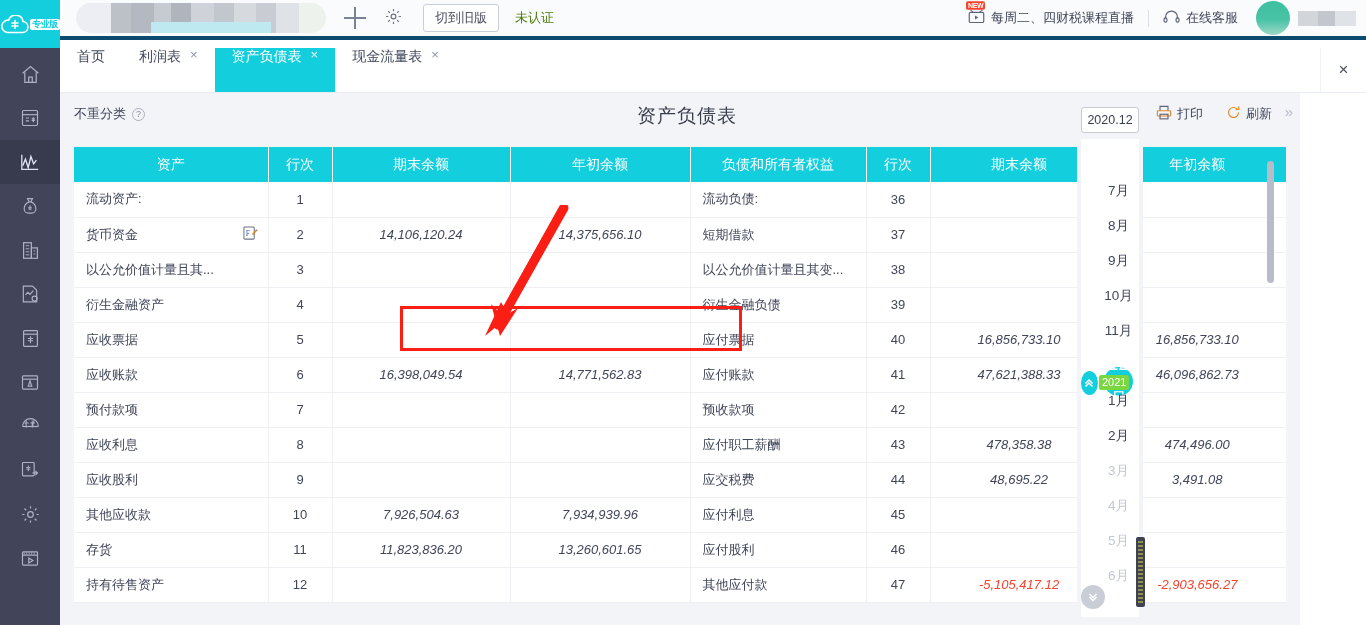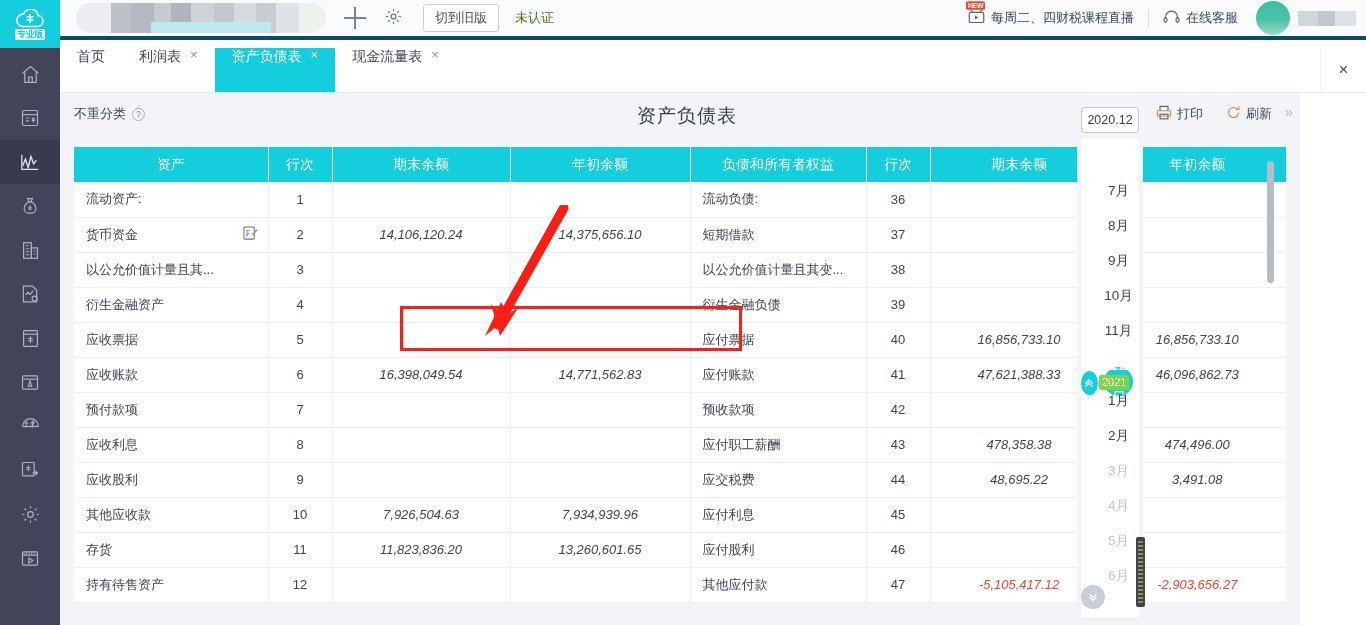--- a/index.html
+++ b/index.html
@@ -11,21 +11,21 @@
   }
   #app { position: relative; width: 1366px; height: 625px; }
 
   
   .rail {
     position: absolute; left: 0; top: 0; width: 60px; height: 625px;
     background: #424459;
   }
   .logo {
     width: 60px; height: 48px; background: #13cfdd;
-    display: flex; flex-direction: column; align-items: center; justify-content: center;
+    display: flex; flex-direction: row; align-items: center; justify-content: center;
     color: #fff;
   }
   .logo .cloud { position: relative; width: 30px; height: 19px; }
   .logo .pro {
     font-size: 9px; line-height: 11px; background: #fff; color: #13cfdd;
     border-radius: 2px; padding: 0 2px; margin-top: 1px; letter-spacing: -0.5px;
     font-weight: bold;
   }
   .rail-list { padding-top: 4px; }
   .rail-item {

